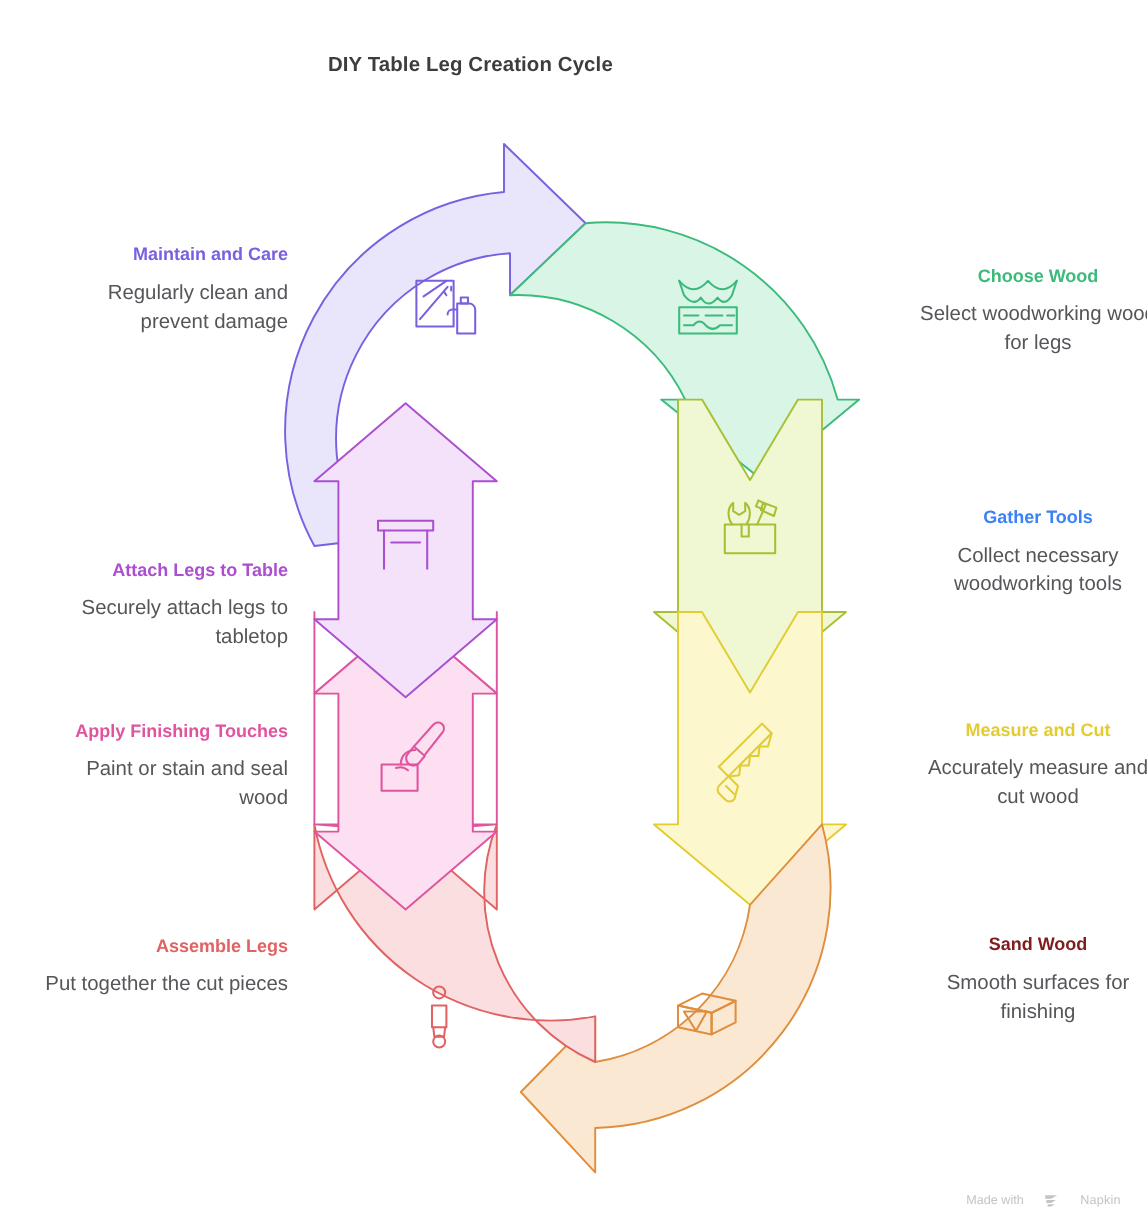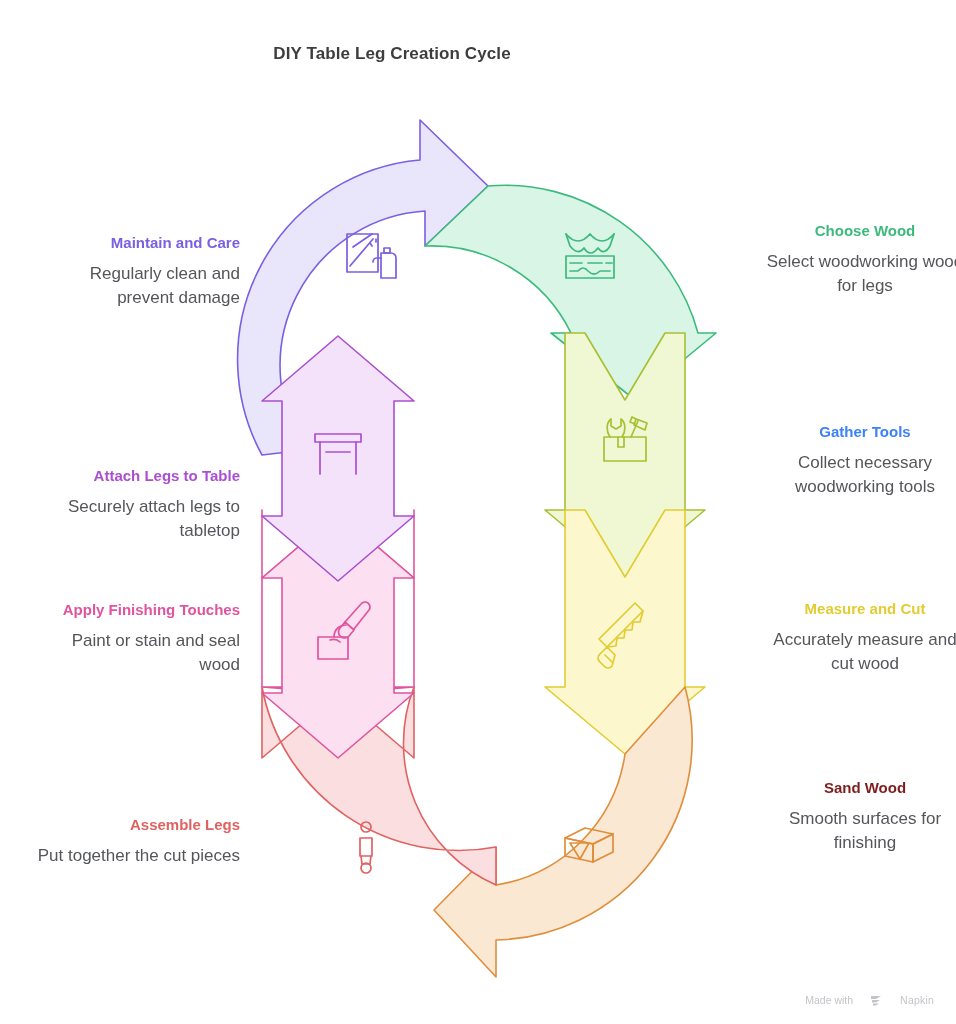--- a/index.html
+++ b/index.html
@@ -238,36 +238,36 @@
     <g fill="none" stroke="#ab4fd0" stroke-width="1.7" stroke-linejoin="round" stroke-linecap="round">
       <path d="M315 434 h 46 v 8 h -46 z"></path>
       <path d="M320 442 v 32"></path>
       <path d="M356 442 v 32"></path>
       <path d="M326 452 h 24"></path>
     </g>
   </g>
 
 </svg>
 
-<div class="label-block left" style="top: 234px;">
+<div class="label-block left" style="top: 204px;">
   <p class="label-title" style="color:#7a5fe0;">Maintain and Care</p>
   <p class="label-desc">Regularly clean and prevent damage</p>
 </div>
 
 <div class="label-block left" style="top: 423px;">
   <p class="label-title" style="color:#ab4fd0;margin-top:44px;">Attach Legs to Table</p>
   <p class="label-desc">Securely attach legs to tabletop</p>
 </div>
 
 <div class="label-block left" style="top: 589px;">
   <p class="label-title" style="color:#e0549f;margin-top:12px;">Apply Finishing Touches</p>
   <p class="label-desc">Paint or stain and seal wood</p>
 </div>
 
-<div class="label-block left" style="top: 816px;">
+<div class="label-block left" style="top: 780px;">
   <p class="label-title" style="color:#e06262;">Assemble Legs</p>
   <p class="label-desc">Put together the cut pieces</p>
 </div>
 
 <div class="label-block right" style="top: 222px;">
   <p class="label-title" style="color:#3cba7c;">Choose Wood</p>
   <p class="label-desc">Select woodworking wood for legs</p>
 </div>
 
 <div class="label-block right" style="top: 423px;">

